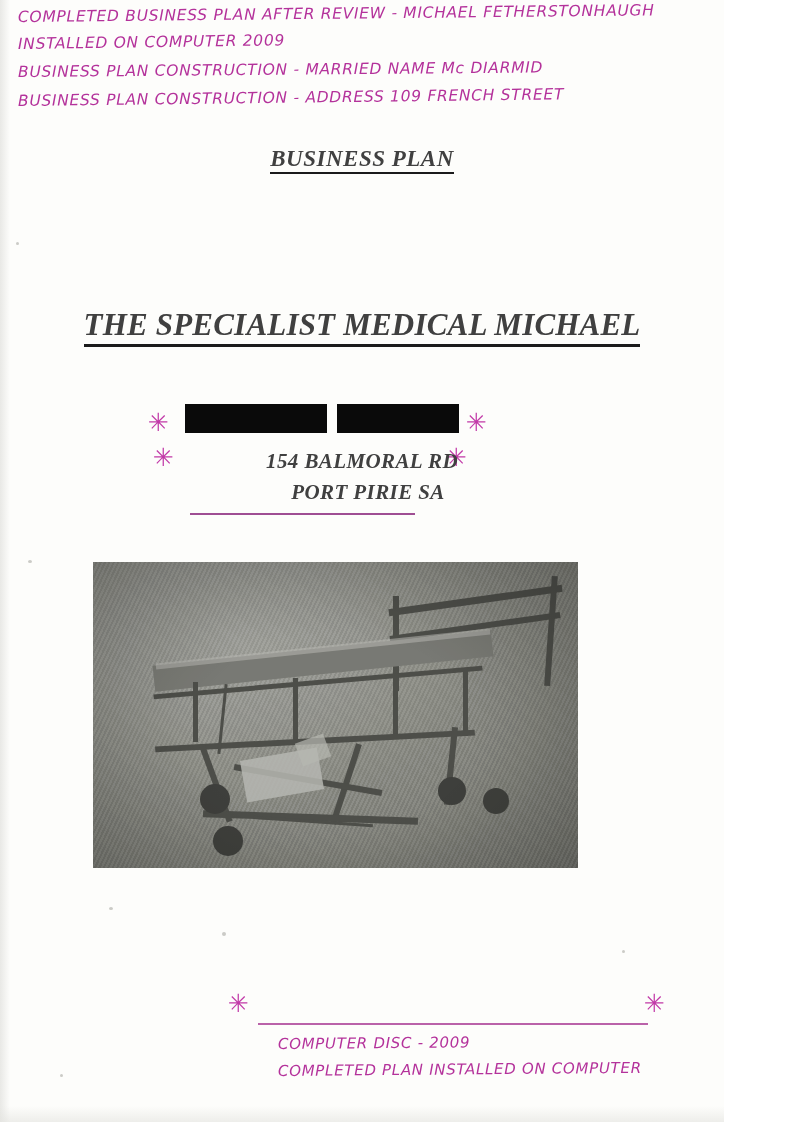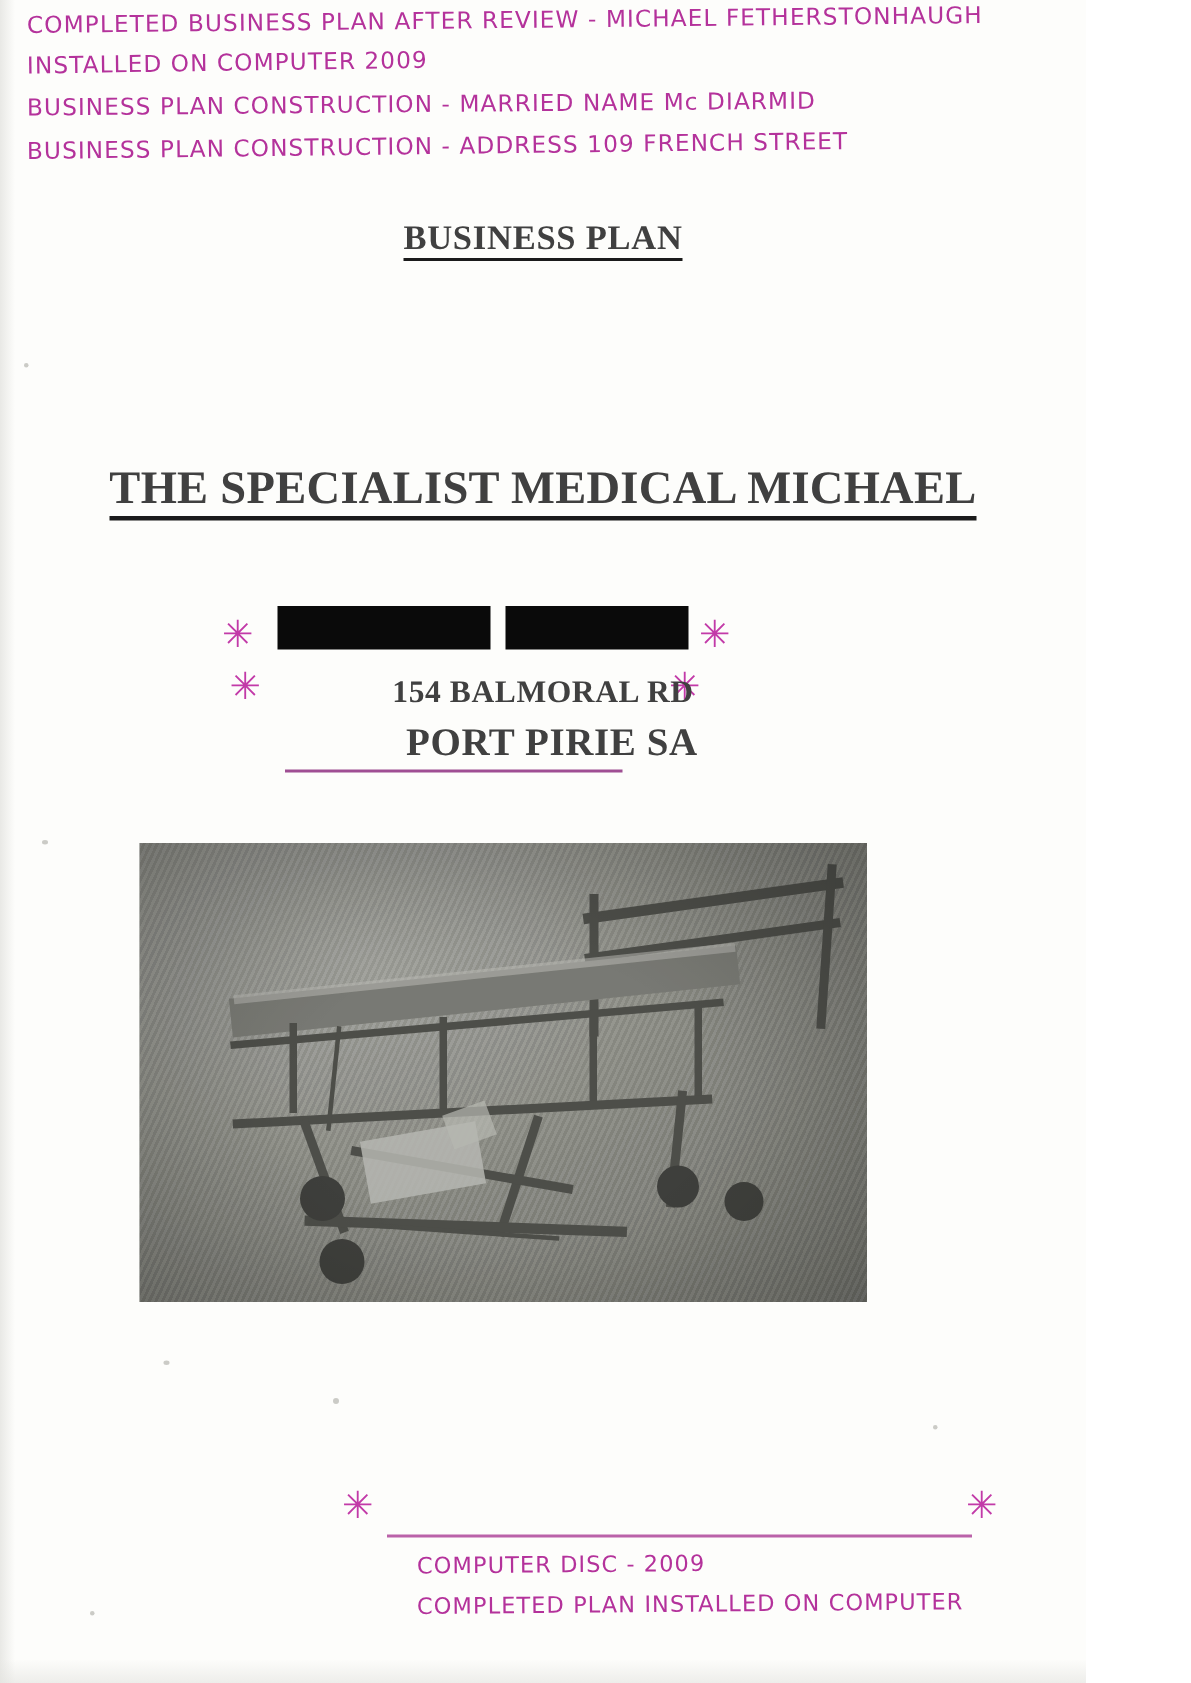--- a/index.html
+++ b/index.html
@@ -10,20 +10,21 @@
   body {
     font-family: "Liberation Sans", sans-serif;
   }
   .page {
     position: relative;
     width: 724px;
     height: 1122px;
     background: #fdfdfb;
     overflow: hidden;
     box-sizing: border-box;
+    font-style: italic;
   }
   
   .scan-edge-left {
     position: absolute;
     left: 0; top: 0;
     width: 10px; height: 1122px;
     background: linear-gradient(to right, #d8d8d4, rgba(255,255,255,0));
     opacity: .55;
   }
   .scan-edge-bottom {
@@ -84,21 +85,21 @@
   }
   .t-addr1 {
     left: 0; right: 0;
     top: 449px;
     font-size: 21px;
     letter-spacing: 0.4px;
   }
   .t-addr2 {
     left: 12px; right: 0;
     top: 480px;
-    font-size: 26px;
+    font-size: 21px;
     letter-spacing: 0.4px;
   }
   .addr-underline {
     position: absolute;
     left: 190px;
     top: 513px;
     width: 225px;
     height: 2px;
     background: #8e2f80;
     opacity: .85;

